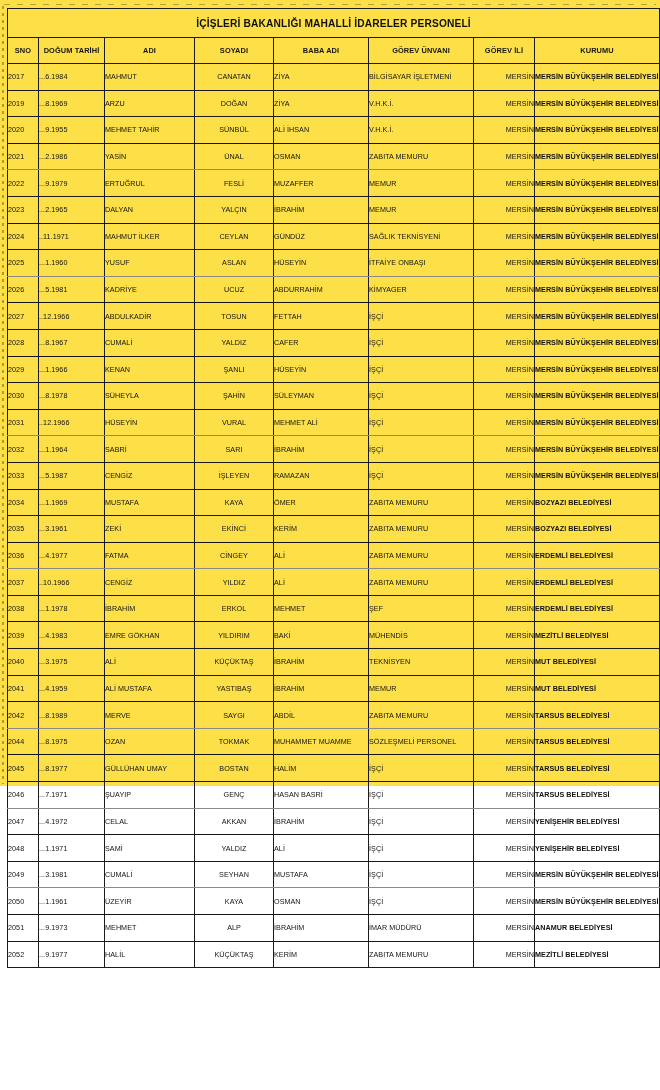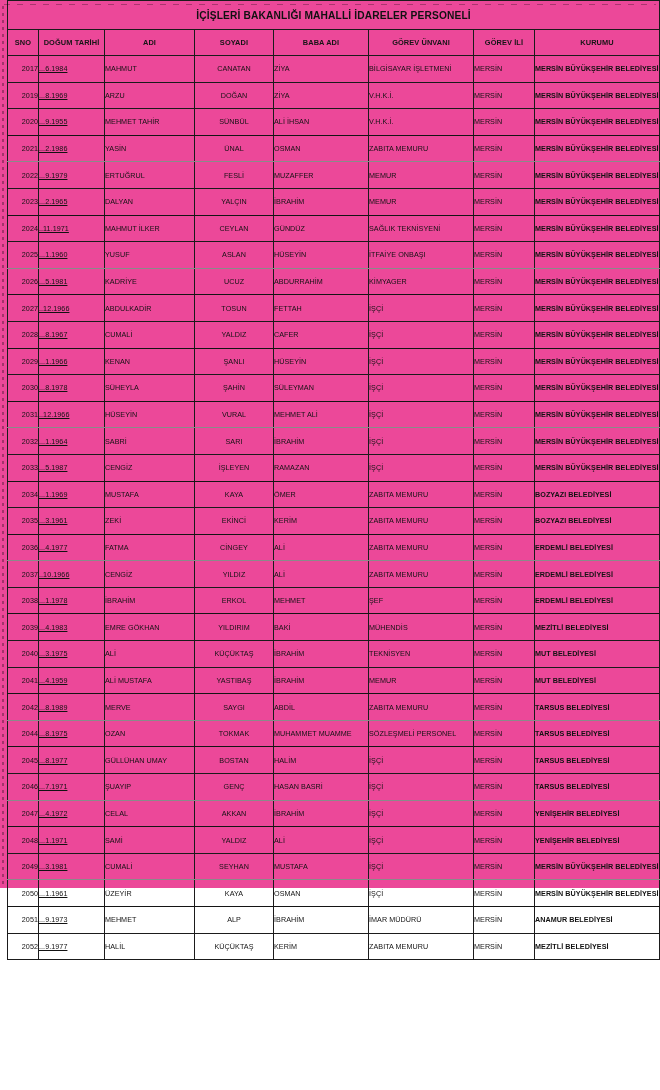--- a/index.html
+++ b/index.html
@@ -11,24 +11,24 @@
     width: 660px;
     height: 1090px;
     font-family: "Liberation Sans", sans-serif;
     color: #0d0d0d;
     overflow: hidden;
   }
 
   .page {
     position: relative;
     width: 660px;
-    height: 888px;
+    height: 786px;
     box-sizing: border-box;
-    padding: 0 3px 2px 5px;
-    background: #ec4899;
+    padding: 8px 3px 2px 5px;
+    background: #fde047;
   }
 
   
   .scan-edge-left {
     position: absolute;
     left: 2px;
     top: 6px;
     bottom: 2px;
     width: 2px;
     background: repeating-linear-gradient(
@@ -90,27 +90,27 @@
     color: #151515;
   }
 
   
   .data-row td {
     height: 25.6px;
     font-size: 7.2px;
     color: #121212;
     letter-spacing: 0.05px;
   }
-  .c-sno      { text-align: right; padding-left: 0; }
-  .c-dogum    { padding-left: 4px; text-decoration: underline; }
+  .c-sno      { text-align: left; padding-left: 0; }
+  .c-dogum    { padding-left: 4px; }
   .c-adi      { padding-left: 6px; }
   .c-soyadi   { padding-left: 5px; text-align: center; }
   .c-baba     { padding-left: 5px; }
   .c-unvan    { padding-left: 5px; margin-left: 36px; }
-  .c-il       { padding-left: 5px; }
+  .c-il       { padding-left: 5px; text-align: right; }
   .c-kurum    { padding-left: 5px; font-weight: bold; }
 
   
   col.w-sno    { width: 31px; }
   col.w-dogum  { width: 66px; }
   col.w-adi    { width: 90px; }
   col.w-soyadi { width: 79px; }
   col.w-baba   { width: 95px; }
   col.w-unvan  { width: 105px; }
   col.w-il     { width: 61px; }

